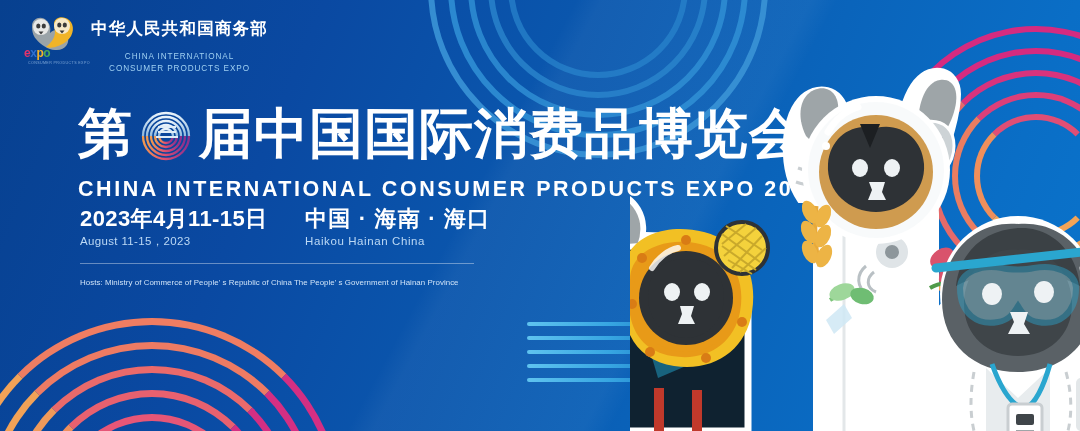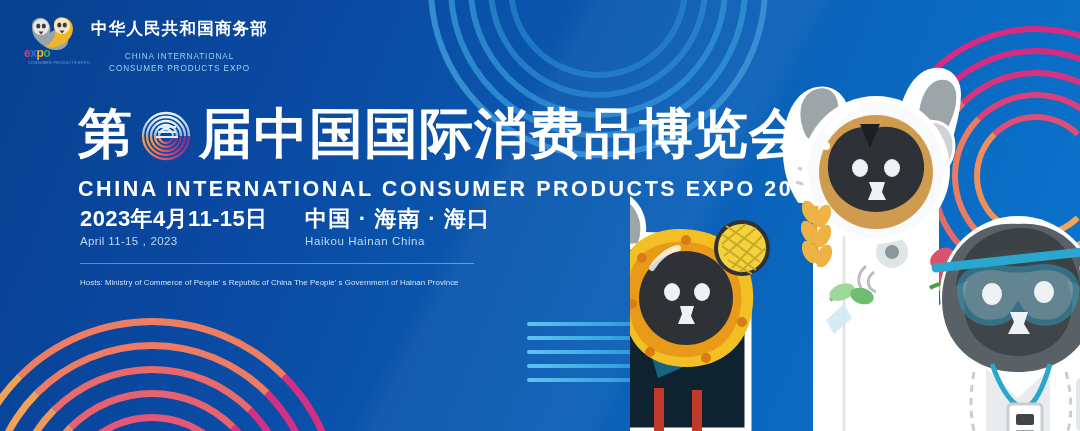--- a/index.html
+++ b/index.html
@@ -180,21 +180,21 @@
 
       <span class="cn-title">届中国国际消费品博览会</span>
     </div>
     <div id="subtitle">CHINA INTERNATIONAL CONSUMER PRODUCTS EXPO 2023</div>
   </div>
 
   <div id="info">
     <div class="info-row">
       <div class="col-date">
         <div class="big-cn">2023年4月11-15日</div>
-        <div class="small-en">April 11-15，2023</div>
+        <div class="small-en">August 11-15，2023</div>
       </div>
       <div class="col-place">
         <div class="big-cn place-cn">中国 · 海南 · 海口</div>
         <div class="small-en place-en">Haikou  Hainan  China</div>
       </div>
     </div>
     <div id="divider"></div>
     <div>
       <div id="hosts-en">Hosts: Ministry of Commerce of People' s Republic of China   The People' s Government of Hainan Province</div>
     </div>

